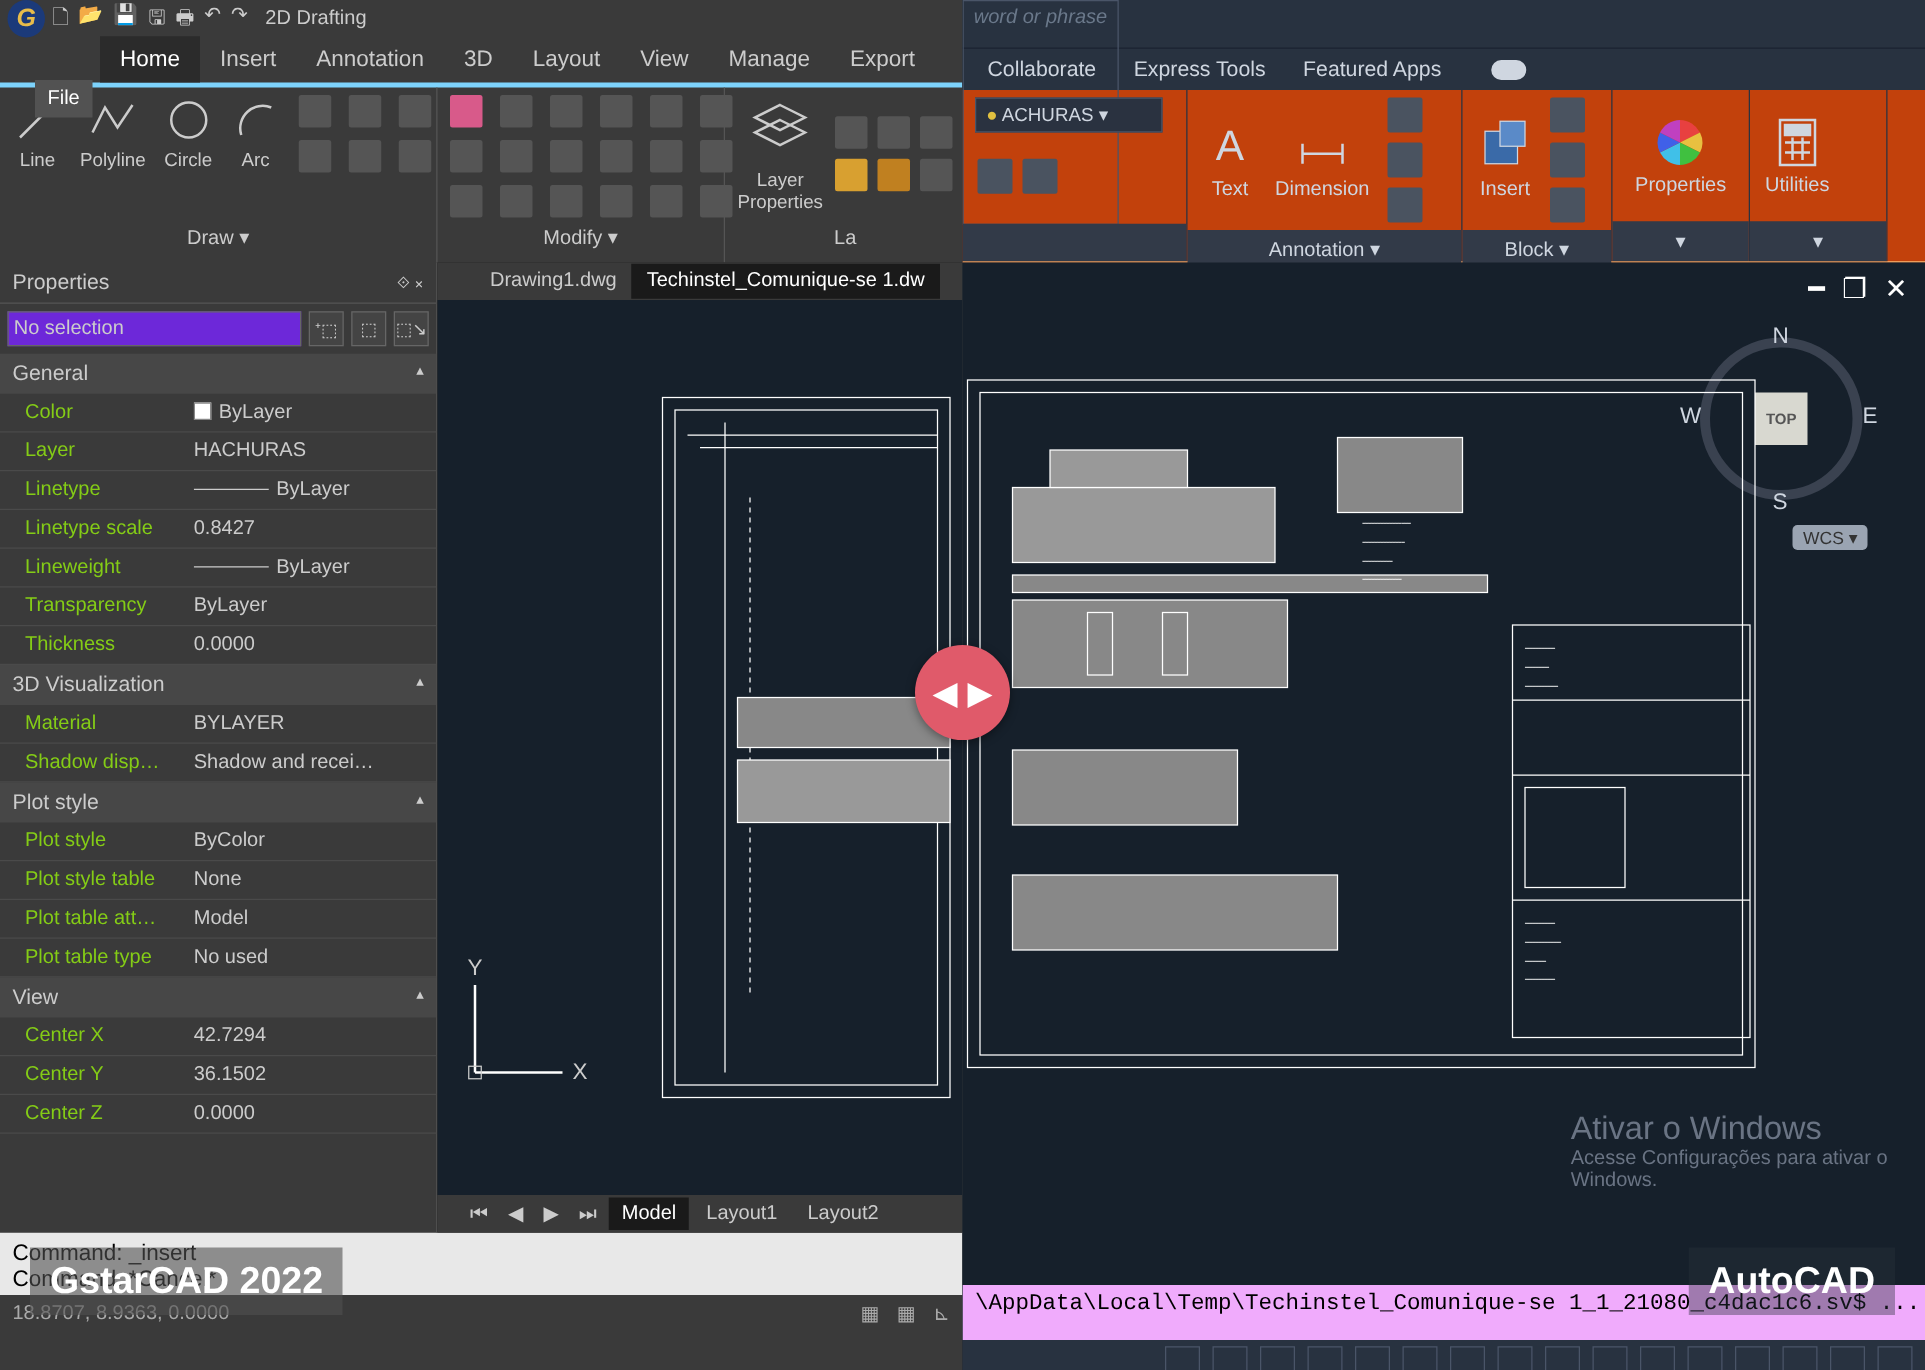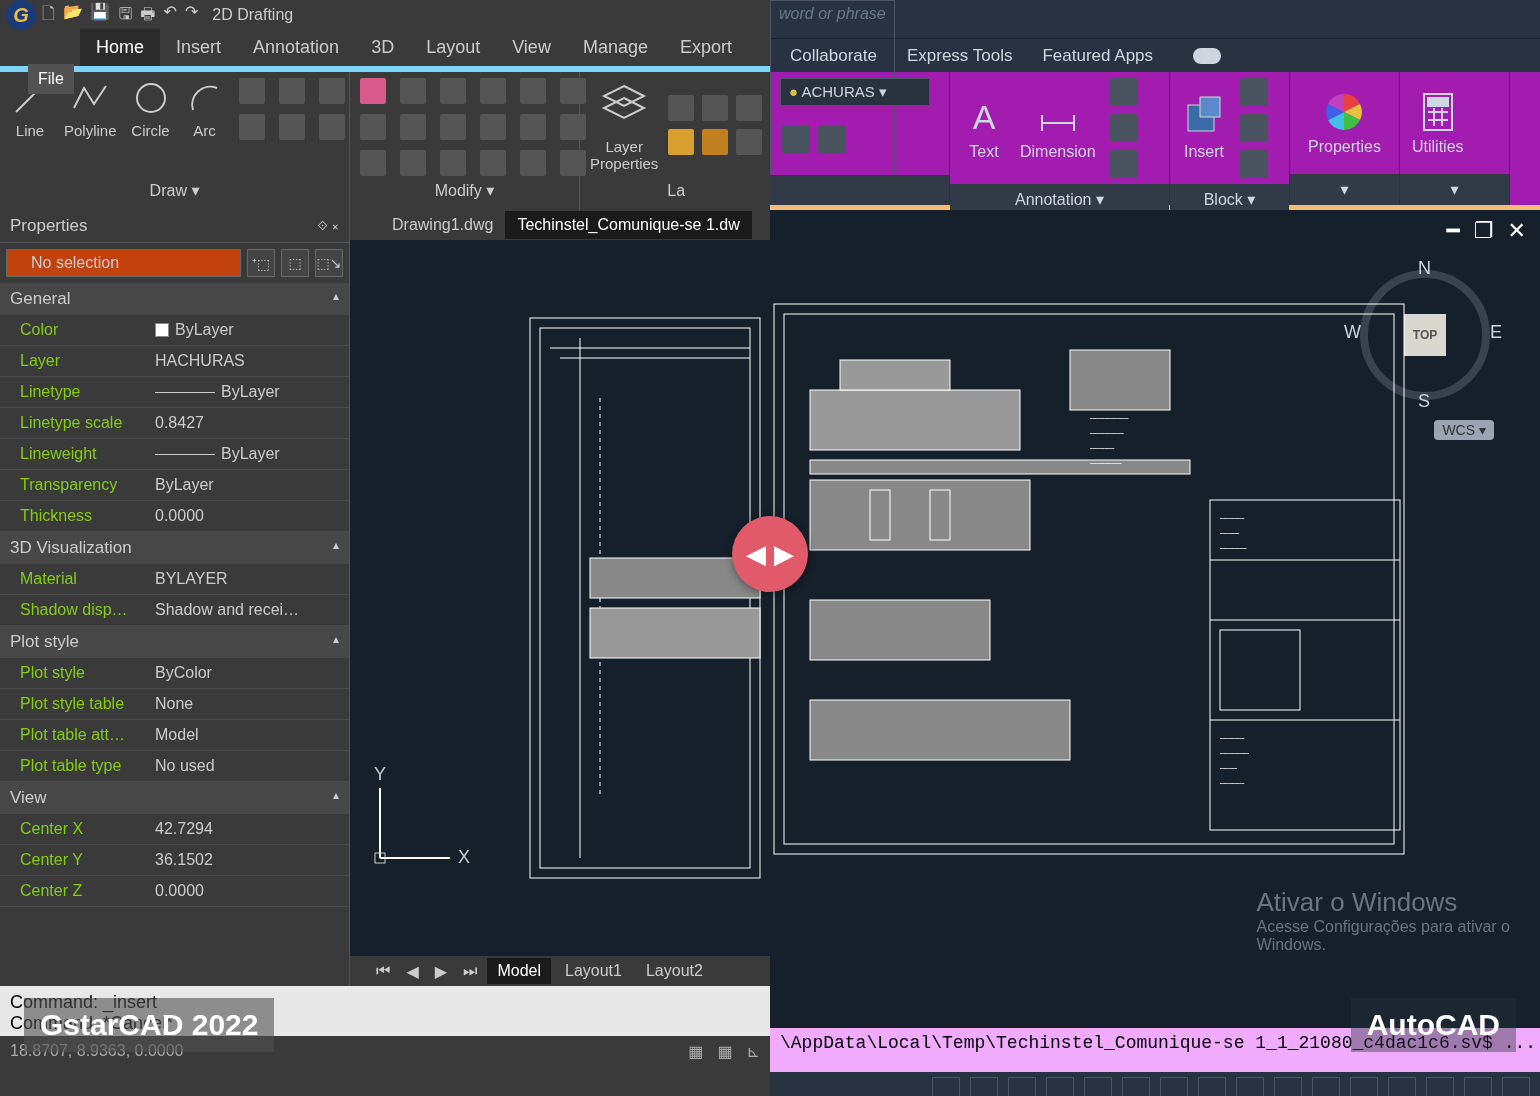--- a/index.html
+++ b/index.html
@@ -15,38 +15,38 @@
 .g-logo { width: 30px; height: 30px; background: #1b3a7a; border-radius: 50%; display: flex; align-items: center; justify-content: center; color: #e8bc4a; font-weight: bold; font-style: italic; font-size: 20px; }
 .g-qat { display: flex; gap: 8px; color: #ccc; font-size: 16px; }
 .g-qat span { cursor: pointer; }
 .g-workspace { color: #ccc; font-size: 16px; margin-left: 8px; }
 
 .g-tabs { height: 36px; background: #3a3a3a; display: flex; align-items: flex-end; padding-left: 80px; }
 .g-tab { padding: 8px 16px; color: #ccc; font-size: 18px; cursor: pointer; margin-top: 36px; }
 .g-tab.active { background: #2b2b2b; color: #fff; }
 .g-file { position: absolute; left: 28px; top: 64px; background: #525252; color: #fff; padding: 6px 10px; font-size: 16px; cursor: pointer; }
 
-.g-ribbon { height: 144px; background: #3a3a3a; border-top: 6px solid #7dd3fc; display: flex; }
+.g-ribbon { height: 144px; background: #3a3a3a; border-top: 4px solid #7dd3fc; display: flex; }
 .g-panel { border-right: 1px solid #555; padding: 6px 10px; display: flex; flex-direction: column; justify-content: space-between; }
 .g-panel-title { text-align: center; color: #ccc; font-size: 16px; padding: 4px 0; }
 .g-tools-row { display: flex; gap: 14px; align-items: flex-start; }
 .g-tool { display: flex; flex-direction: column; align-items: center; color: #ccc; font-size: 15px; cursor: pointer; gap: 4px; }
 .g-ico { width: 40px; height: 40px; display: flex; align-items: center; justify-content: center; }
 .g-ico svg { stroke: #ccc; fill: none; stroke-width: 2; }
 .g-smallgrid { display: grid; grid-template-columns: repeat(3, 26px); gap: 10px 14px; }
 .g-sm { width: 26px; height: 26px; background: #555; border-radius: 2px; cursor: pointer; }
 .g-modgrid { display: grid; grid-template-columns: repeat(6, 28px); gap: 10px 12px; }
 .g-layer-main { display: flex; gap: 10px; align-items: center; }
 .g-layer-big { width: 56px; height: 56px; display: flex; align-items: center; justify-content: center; }
 
 .g-body { display: flex; height: calc(100% - 210px - 110px); }
 .g-props { width: 350px; background: #3a3a3a; border-right: 1px solid #555; overflow: hidden; }
 .g-props-head { padding: 6px 10px; color: #ccc; font-size: 17px; border-bottom: 1px solid #555; display: flex; justify-content: space-between; align-items: center; }
 .g-props-sel { display: flex; padding: 6px; gap: 6px; }
-.g-sel-dd { flex: 1; background: #c2410c; border: 1px solid #666; color: #ccc; padding: 4px 24px; font-size: 16px; }
+.g-sel-dd { flex: 1; background: #6d28d9; border: 1px solid #666; color: #ccc; padding: 4px 4px; font-size: 16px; }
 .g-sel-btn { width: 28px; height: 28px; background: #444; border: 1px solid #666; color: #ccc; display: flex; align-items: center; justify-content: center; font-size: 14px; cursor: pointer; }
 .g-cat { padding: 6px 10px; color: #ccc; font-size: 17px; background: #474747; display: flex; justify-content: space-between; cursor: pointer; }
 .g-cat::after { content: "▴"; font-size: 12px; }
 .g-prop-row { display: flex; padding: 6px 0; border-bottom: 1px solid #4a4a4a; }
 .g-prop-k { width: 155px; padding-left: 20px; color: #84cc16; font-size: 16px; white-space: nowrap; overflow: hidden; text-overflow: ellipsis; }
 .g-prop-v { flex: 1; color: #ccc; font-size: 16px; white-space: nowrap; overflow: hidden; }
 .g-swatch { display: inline-block; width: 14px; height: 14px; border: 1px solid #888; background: #fff; margin-right: 6px; vertical-align: -2px; }
 .g-ltline { display: inline-block; width: 60px; border-top: 1px solid #ccc; margin-right: 6px; vertical-align: middle; }
 
 .g-canvas-wrap { flex: 1; display: flex; flex-direction: column; background: #1a1a1a; }
@@ -69,21 +69,21 @@
 .a-titlebar { height: 38px; background: #283240; display: flex; align-items: center; color: #cfd6e0; font-size: 16px; flex-direction: column; }
 .a-search { flex: 0 0 180px; border: 1px solid #4a5568; padding: 4px 8px; color: #6a788a; font-style: italic; margin-right: auto; white-space: nowrap; overflow: hidden; }
 .a-tb-btn { padding: 0 10px; cursor: pointer; display: flex; align-items: center; gap: 6px; }
 .a-tb-sep { width: 1px; height: 22px; background: #3a4656; margin: 0 6px; }
 .a-winbtns { display: flex; gap: 14px; padding: 0 10px; font-size: 20px; }
 
 .a-tabs2 { height: 34px; background: #283240; display: flex; align-items: center; padding-left: 20px; gap: 30px; color: #cfd6e0; font-size: 17px; border-top: 1px solid #1a2230; }
 .a-tab2 { cursor: pointer; }
 .a-cloud { width: 28px; height: 16px; background: #cfd6e0; border-radius: 8px; margin-left: 10px; }
 
-.a-ribbon { height: 138px; background: #a21caf; display: flex; border-bottom: 5px solid #fdba74; }
+.a-ribbon { height: 138px; background: #c2410c; display: flex; border-bottom: 1px solid #fdba74; }
 .a-panel { border-right: 1px solid #2a3240; display: flex; flex-direction: column; }
 .a-panel-body { flex: 1; display: flex; align-items: center; padding: 6px 12px; gap: 14px; }
 .a-panel-title { text-align: center; color: #cfd6e0; font-size: 16px; padding: 6px 0; background: #323a48; }
 .a-big { display: flex; flex-direction: column; align-items: center; color: #cfd6e0; font-size: 16px; cursor: pointer; gap: 4px; }
 .a-big-ico { width: 44px; height: 44px; display: flex; align-items: center; justify-content: center; font-size: 34px; }
 .a-minicol { display: flex; flex-direction: column; gap: 8px; }
 .a-mini { width: 28px; height: 28px; background: #4a5360; border-radius: 2px; cursor: pointer; }
 .a-layerdd { width: 150px; background: #2a3240; border: 1px solid #4a5568; color: #cfd6e0; padding: 4px 8px; font-size: 15px; margin: 6px 0 0 10px; }
 
 .a-canvas { position: relative; background: #16202b; height: calc(100% - 210px - 68px); }

